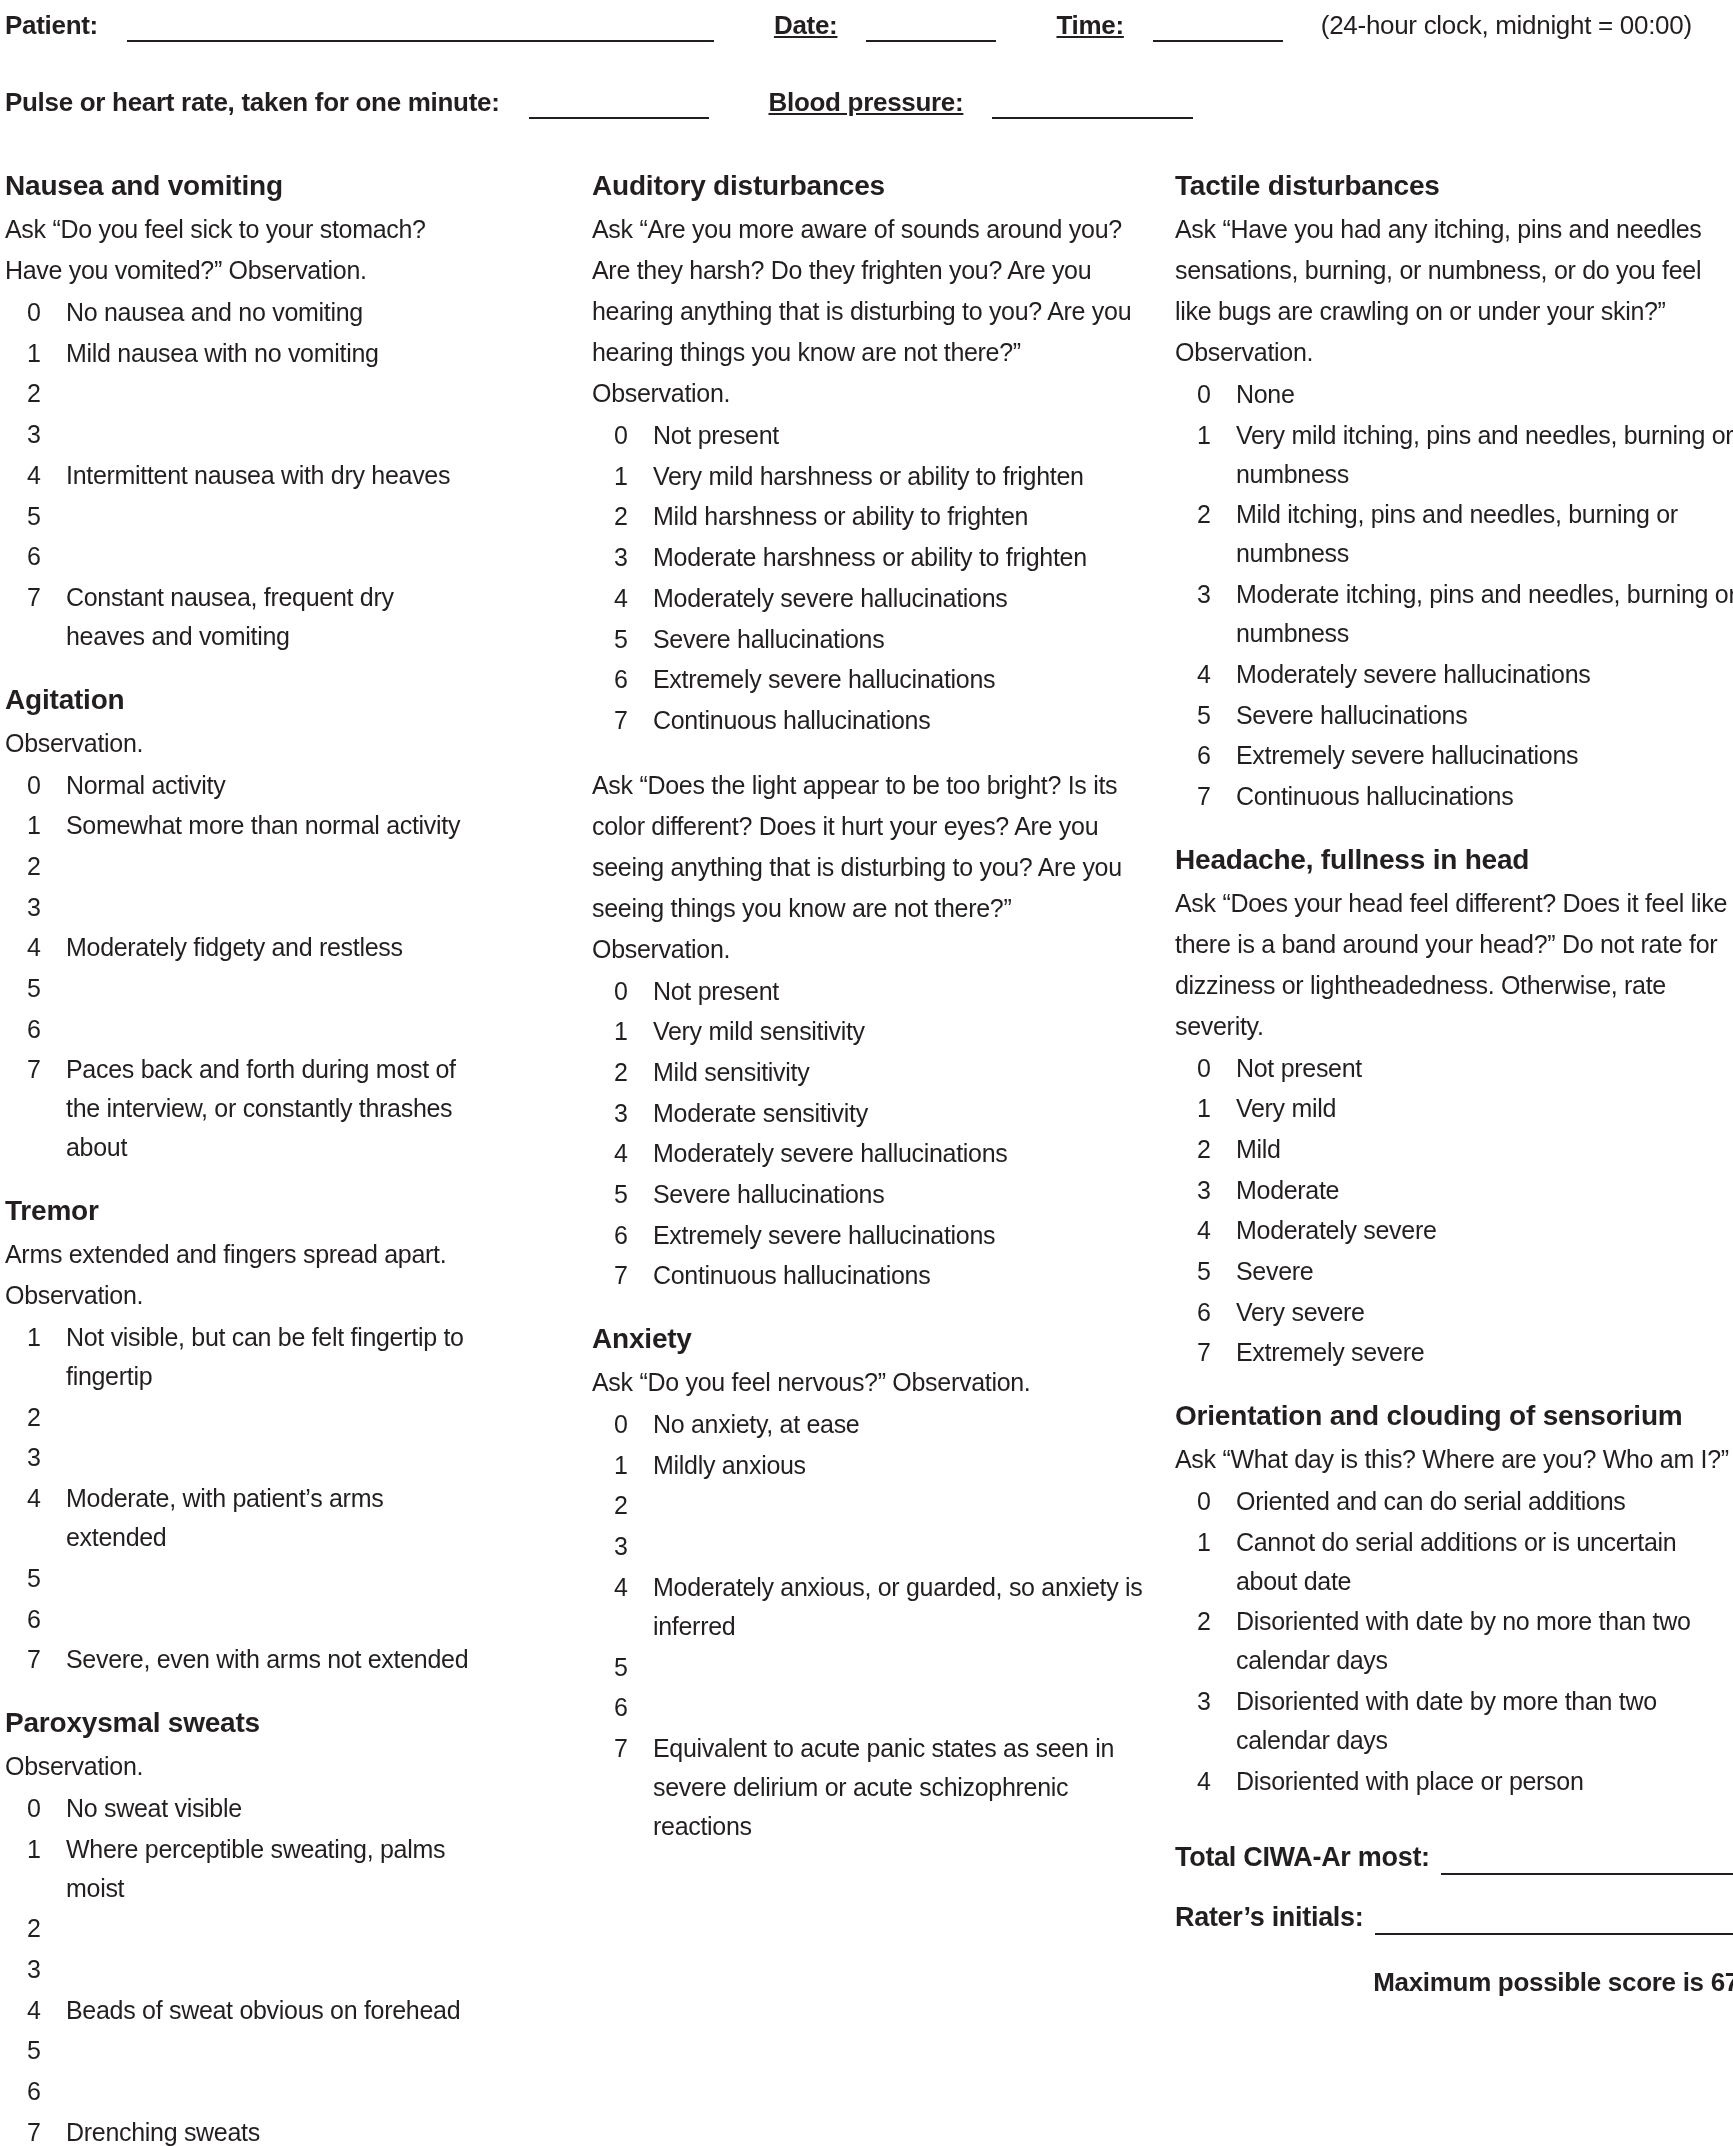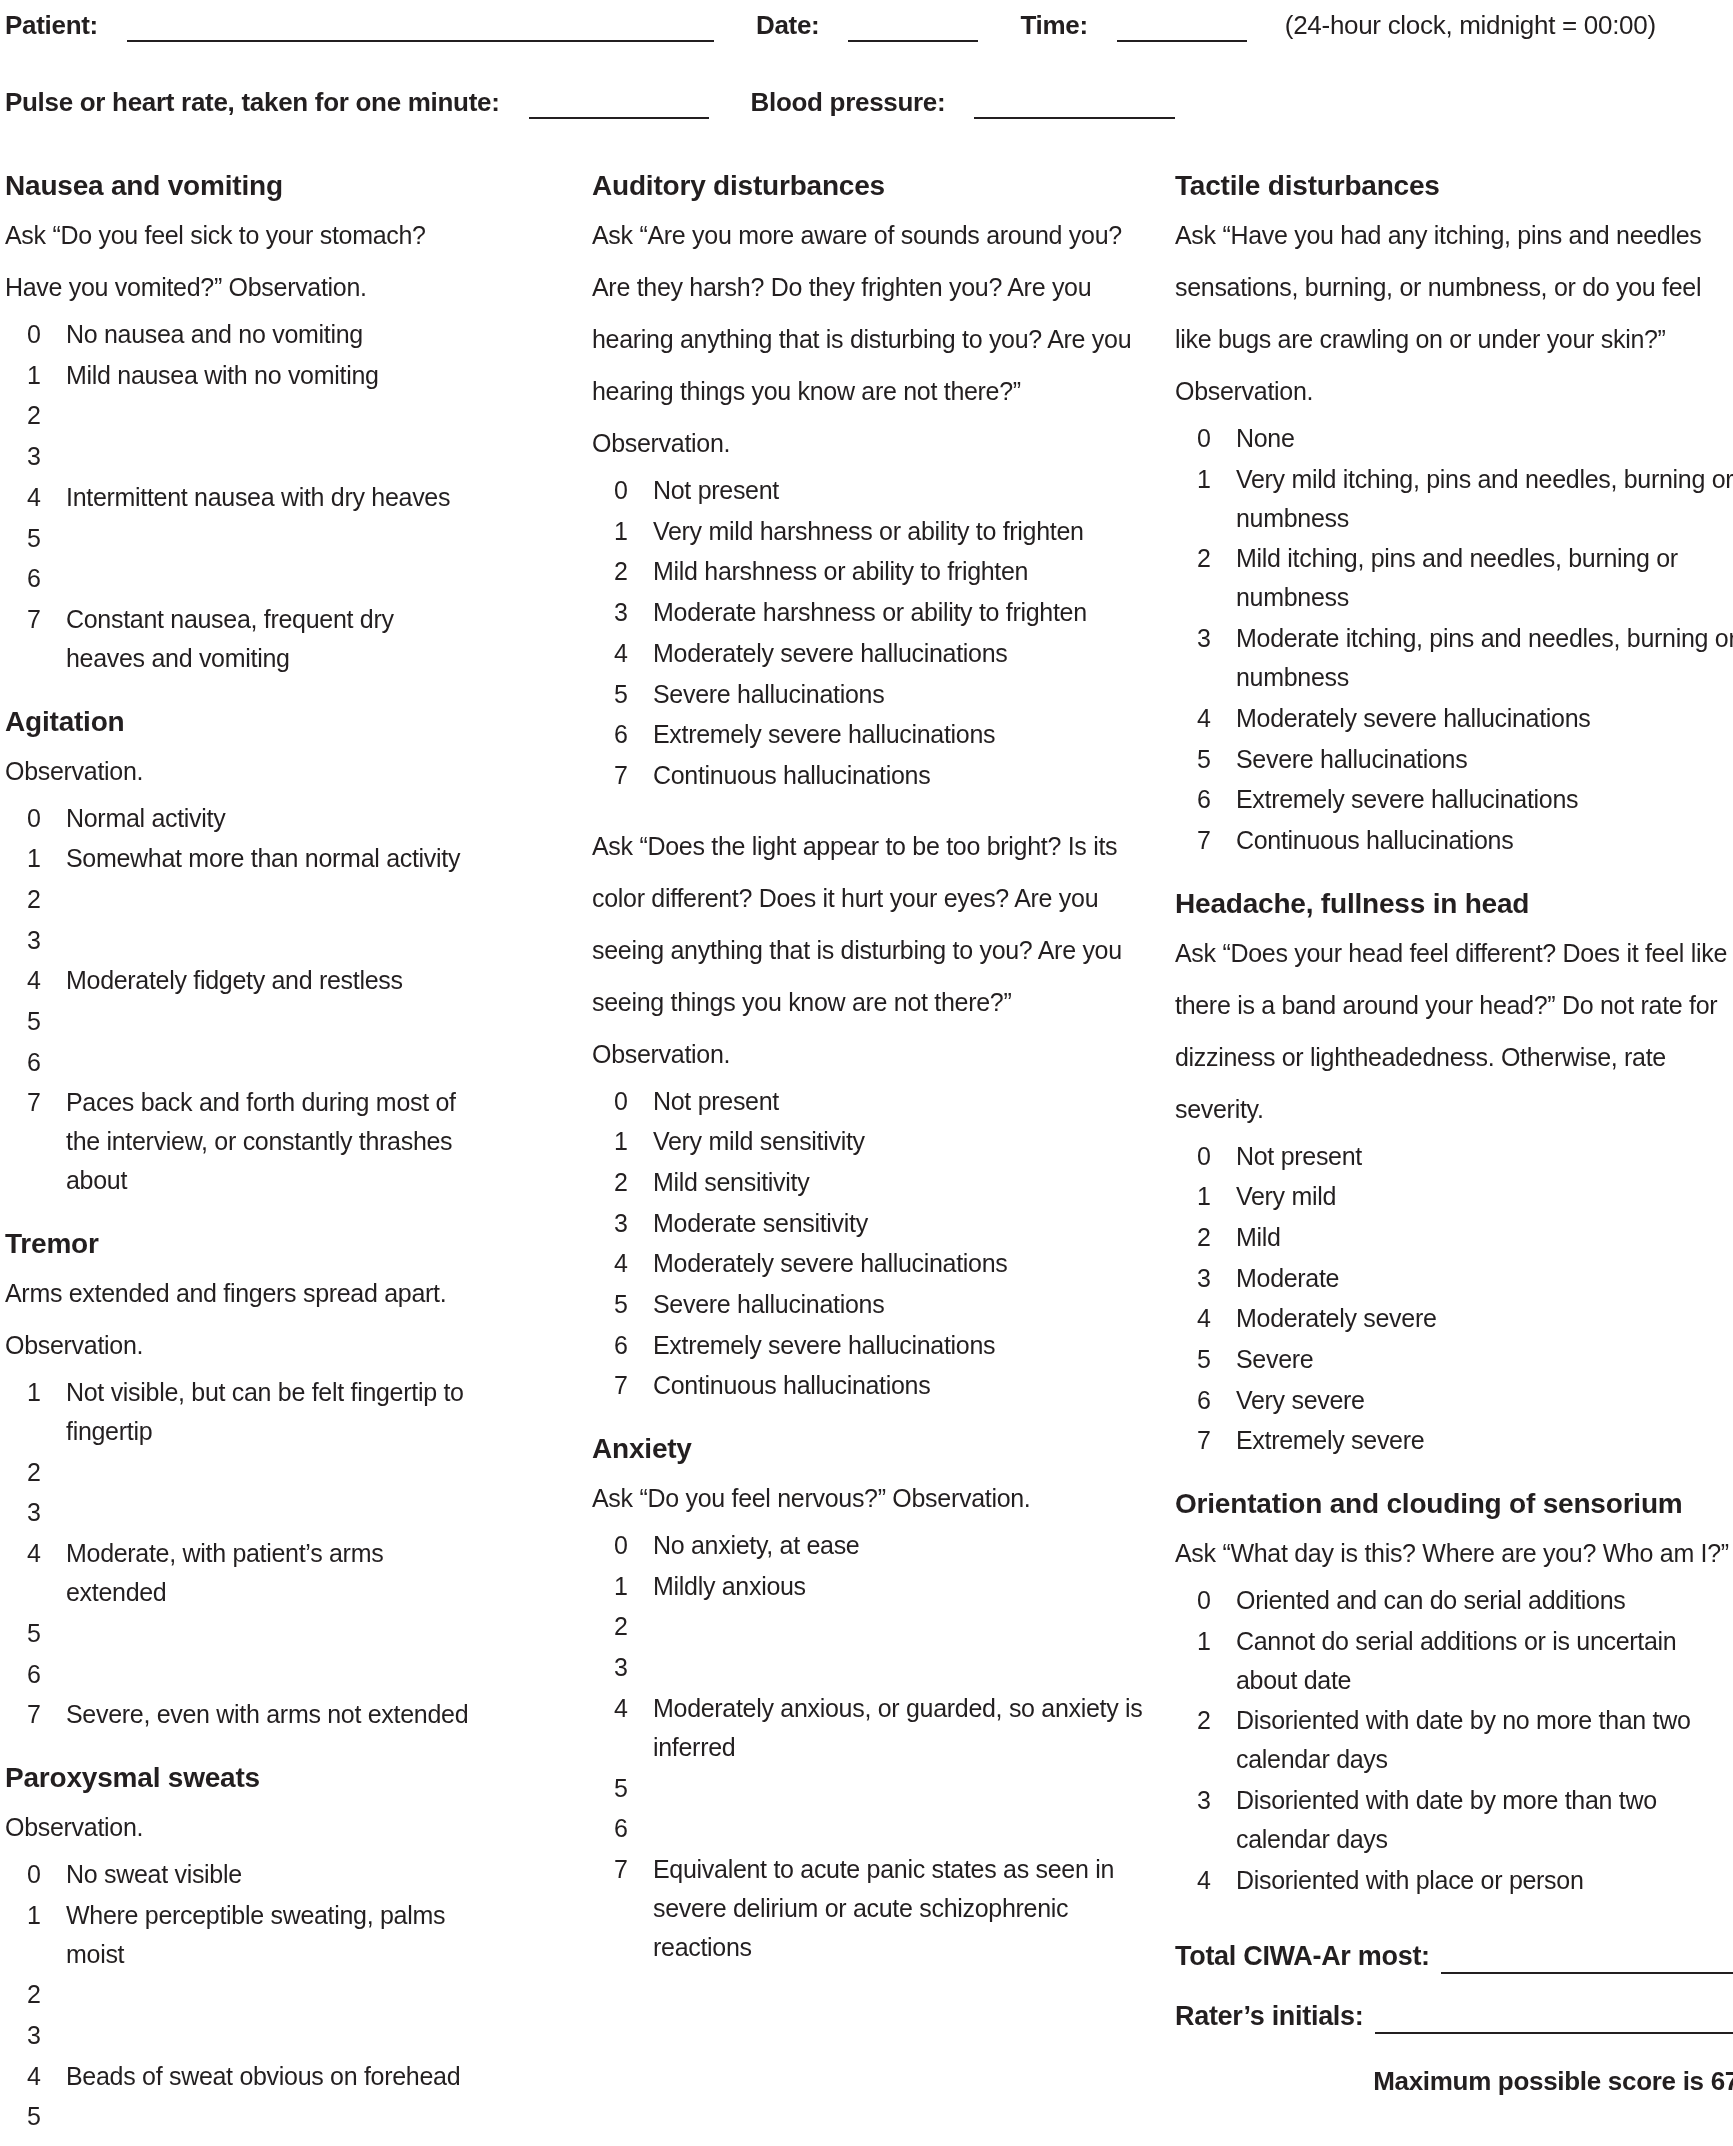--- a/index.html
+++ b/index.html
@@ -14,33 +14,33 @@
   }
   .hdr-row {
     display:flex; align-items:flex-start;
     font-size:26px; font-weight:bold; white-space:nowrap;
     line-height:35px;
   }
   .hdr-row .blank {
     display:inline-block; border-bottom:2.5px solid #231f20; height:34px;
   }
   .note { font-weight:400; margin-left:38px; }
-  .gap35 { margin-left:29px; } .gap50 { margin-left:42px; }
+  .gap35 { margin-left:29px; } .gap50 { margin-left:60px;text-decoration:underline; }
   .w700 { width:587px; } .w215 { width:180px; } .w155 { width:130px; } .w240 { width:201px; }
   .row2 { margin-top:42px; }
 
   .cols { display:flex; margin-top:47px; }
   .col { flex:none; }
   .col1 { width:468px; }
   .col2 { width:554px; margin-left:119px; }
   .col3 { width:564px; margin-left:29px; }
 
   .section + .section { margin-top:25px; }
   .section-title { font-size:28px; font-weight:bold; line-height:37px; margin-bottom:5px; letter-spacing:-0.2px; }
-  .section-prompt { font-size:25px; line-height:52px; margin-bottom:1.7px; }
+  .section-prompt { font-size:25px; line-height:41px; margin-bottom:1.7px; }
   .item { display:flex; font-size:25px; line-height:39px; margin-bottom:1.7px; }
   .item .num { flex:0 0 39px; margin-left:22px; }
   .item .txt { flex:1; }
 
   .footer { margin-top:39px; }
   .score-row { display:flex; align-items:flex-end; font-size:27px; font-weight:bold; line-height:35px; white-space:nowrap; }
   .score-row .blank { flex:1; border-bottom:2.5px solid #231f20; height:34px; margin-left:11.7px; }
   .rater-row { margin-top:25px; }
   .max-note { margin-top:32px; text-align:right; font-size:26px; font-weight:bold; }
 </style>

